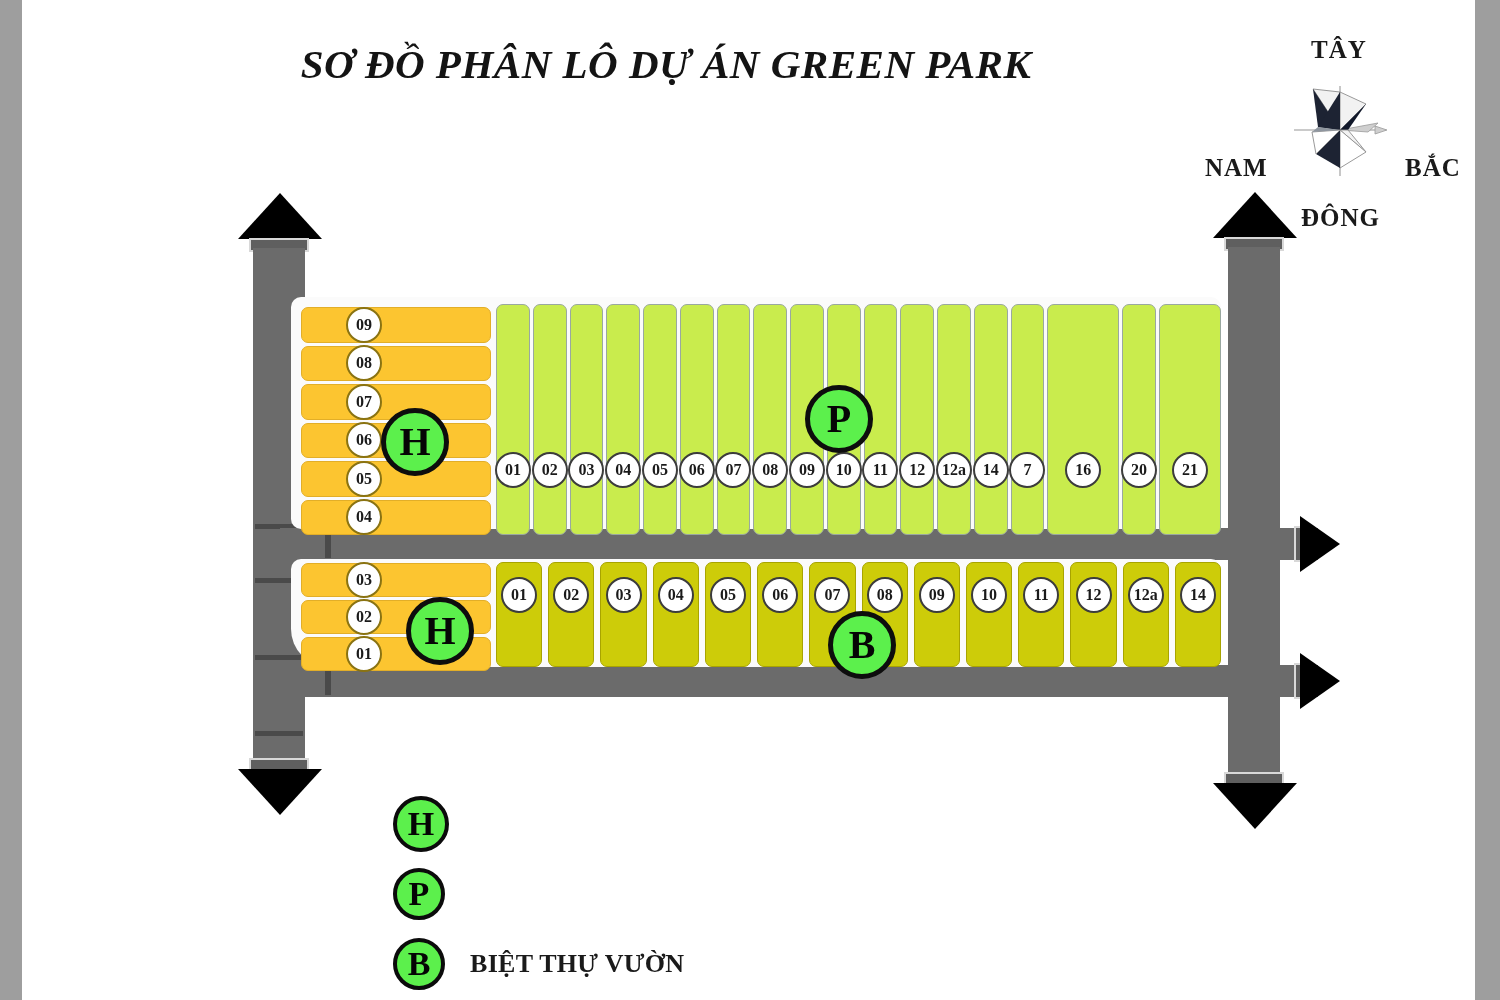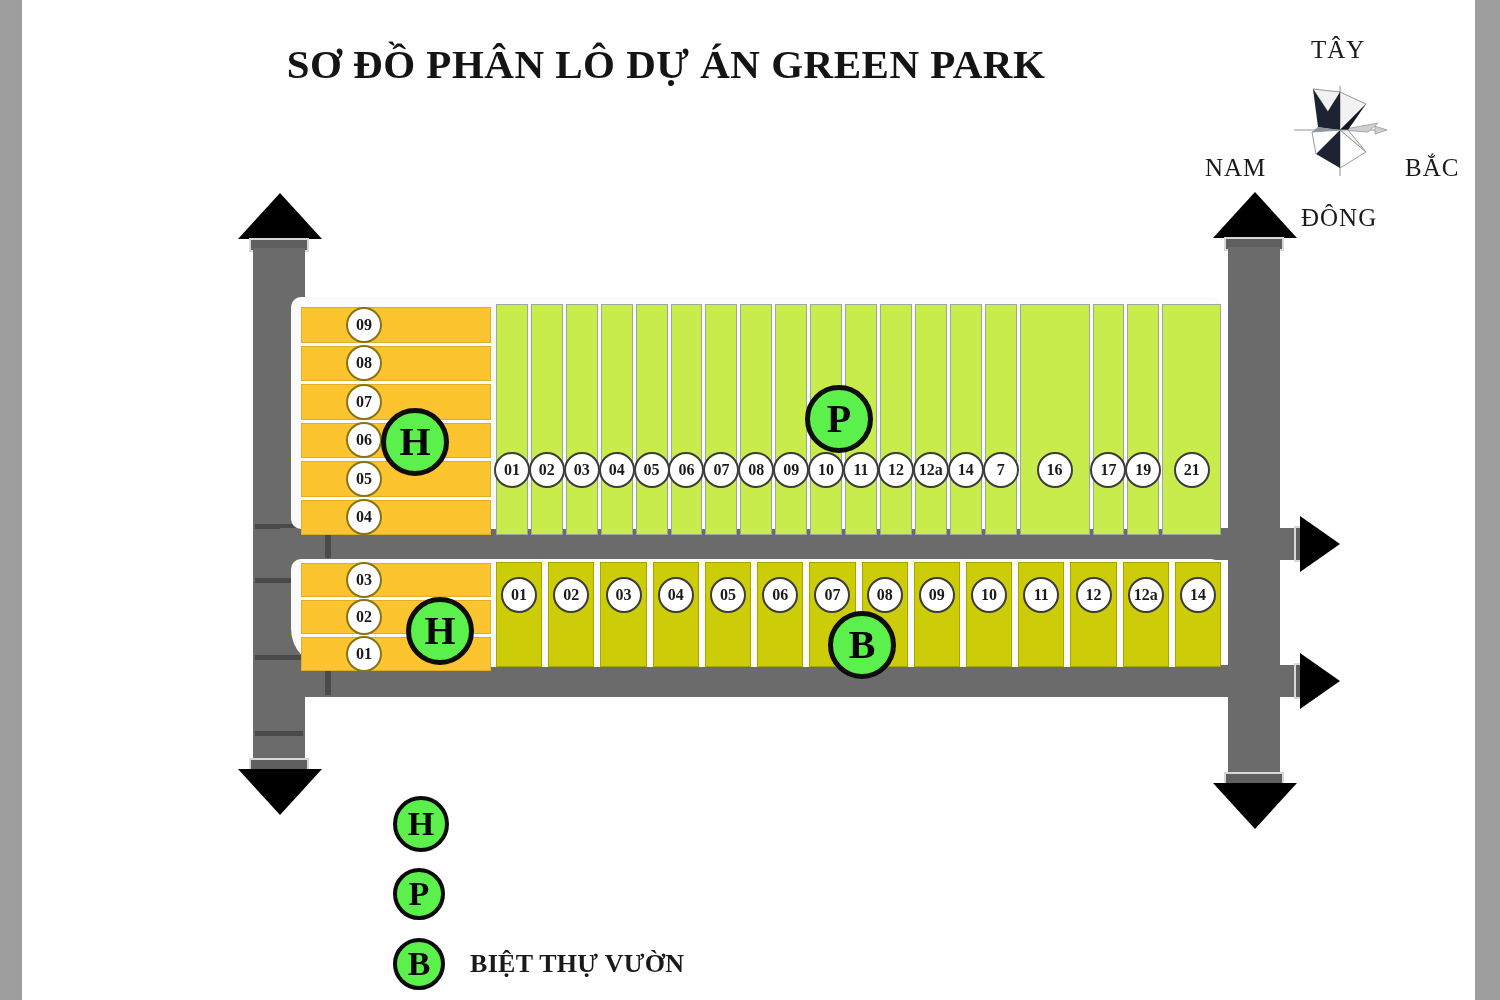--- a/index.html
+++ b/index.html
@@ -15,25 +15,26 @@
   .edge-bar.left{left:0;width:22px;}
   .edge-bar.right{left:1475px;width:25px;}
 
   
   #title{
     position:absolute;left:0;top:40px;width:1332px;
     text-align:center;
     font-size:41px;font-weight:bold;letter-spacing:.5px;
     color:#141414;
     font-family:"Liberation Serif", serif;
+    font-style:italic;
   }
 
   
   #compass{position:absolute;left:1205px;top:32px;width:270px;height:215px;}
-  #compass .cdir{position:absolute;font-size:25px;font-weight:normal;color:#1a1a1a;letter-spacing:1px;}
+  #compass .cdir{position:absolute;font-size:25px;font-weight:bold;color:#1a1a1a;letter-spacing:1px;}
   #compass .c-tay{left:106px;top:4px;}
   #compass .c-nam{left:0px;top:122px;}
   #compass .c-bac{left:200px;top:122px;}
   #compass .c-dong{left:96px;top:172px;}
   #compass .rose{position:absolute;left:85px;top:48px;width:100px;height:100px;}
 
   
   #map{position:absolute;left:0;top:0;width:1500px;height:1000px;}
 
   
@@ -46,21 +47,21 @@
   .arrow.down{border-left:42px solid transparent;border-right:42px solid transparent;border-top:46px solid #000;}
   .arrow.right{border-top:28px solid transparent;border-bottom:28px solid transparent;border-left:40px solid #000;}
 
   
   .block-frame{position:absolute;background:#fbfbfb;border-radius:10px;}
 
   
   .row-block{position:absolute;display:flex;}
   .col-block{position:absolute;display:flex;flex-direction:column;}
 
-  .plot{position:relative;box-sizing:border-box;}
+  .plot{position:relative;box-sizing:border-box;border-radius:7px;}
   .plot.orange{background:#fcc530;border:1px solid #e2ae28;}
   .plot.green{background:#c9ec4d;border:1px solid #9aa8a0;}
   .plot.olive{background:#cdcc09;border:1px solid #a8a400;}
 
   .pnum{
     position:absolute;
     width:32px;height:32px;border-radius:50%;
     background:#fff;border:2px solid #3c3c3c;
     display:flex;align-items:center;justify-content:center;
     font-family:"Liberation Serif", serif;
@@ -243,24 +244,21 @@
       <div class="plot green" style="flex: 1 1 0px;">
         <div class="pnum">14</div>
       </div>
       <div class="plot green" style="flex: 1 1 0px;">
         <div class="pnum">7</div>
       </div>
       <div class="plot green" style="flex: 1 1 0px; padding-left: 38px;">
         <div class="pnum">16</div>
       </div>
       <div class="plot green" style="flex: 1 1 0px;">
-        <div class="pnum">17</div>
-      </div>
-      <div class="plot green" style="flex: 1 1 0px;">
-        <div class="pnum">19</div>
+        <div class="pnum">20</div>
       </div>
       <div class="plot green" style="flex: 1.9 1 0px;">
         <div class="pnum">21</div>
       </div>
     </div>
 
   <div class="row-block" id="lower-olive" style="left:496px;top:562px;width:725px;height:105px;gap:6px;">
       <div class="plot olive" style="flex: 1 1 0px;">
         <div class="pnum">01</div>
       </div>

